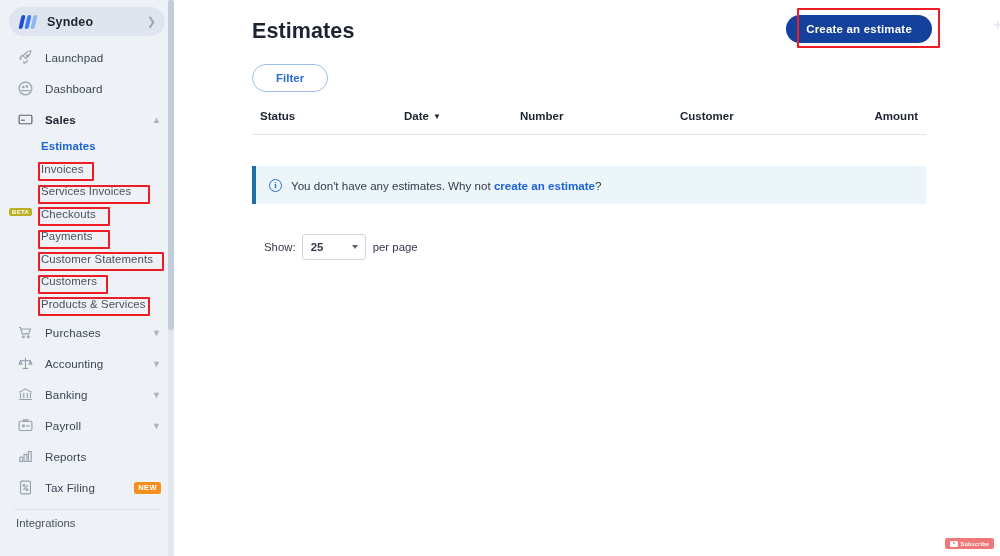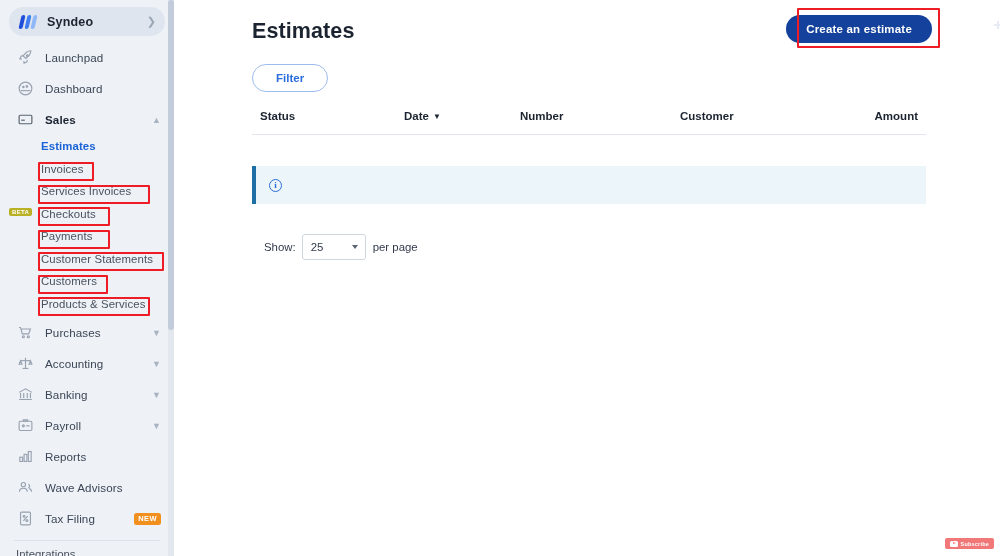--- a/index.html
+++ b/index.html
@@ -140,21 +140,21 @@
     position: relative; border: 1px solid #cfd6e0; border-radius: 3px;
     background: #fff; height: 26px; min-width: 50px;
     display: flex; align-items: center; padding: 0 20px 0 8px;
     font-size: 11.4px; color: #31394a; cursor: pointer;
   }
   .select-box .caret {
     position: absolute; right: 7px; top: 50%; transform: translateY(-50%);
     width: 0; height: 0; border-left: 3.5px solid transparent;
     border-right: 3.5px solid transparent; border-top: 4.5px solid #5b6472;
   }
-  .sel-show { margin: 0 7px 0 6px; width: 64px; }
+  .sel-show { margin: 0 7px 0 6px; width: 64px; font-weight: bold; }
   .sel-jump { margin-left: 8px; width: 54px; }
 
   .arrows {
     display: flex; align-items: center; margin-left: 8px;
     border: 1px solid #b9cdee; border-radius: 13px; height: 24px; overflow: hidden;
   }
   .arrow-btn {
     width: 23px; height: 24px; display: flex; align-items: center; justify-content: center;
     background: #fff; cursor: pointer;
   }
@@ -322,31 +322,20 @@
         <span class="nav-ico">
           <svg viewBox="0 0 24 24" fill="none" stroke="currentColor" stroke-width="1.6">
               <rect x="4" y="13" width="4" height="6"></rect>
               <rect x="10" y="9" width="4" height="10"></rect>
               <rect x="16" y="5" width="4" height="14"></rect>
             </svg>
         </span>
         <span class="nav-label">Reports</span>
       </div>
 
-      <div class="nav-item">
-        <span class="nav-ico">
-          <svg viewBox="0 0 24 24" fill="none" stroke="currentColor" stroke-width="1.6">
-              <circle cx="9" cy="8" r="3"></circle>
-              <path d="M3.5 18c0-3 2.5-5 5.5-5s5.5 2 5.5 5"></path>
-              <path d="M16 7.5a2.6 2.6 0 0 1 0 5"></path>
-              <path d="M17 13.5c2 .6 3.5 2.3 3.5 4.5"></path>
-            </svg>
-        </span>
-        <span class="nav-label">Wave Advisors</span>
-      </div>
 
       <div class="nav-item">
         <span class="nav-ico">
           <svg viewBox="0 0 24 24" fill="none" stroke="currentColor" stroke-width="1.6">
               <rect x="5" y="3" width="14" height="18" rx="1.6"></rect>
               <circle cx="10" cy="9" r="1.3"></circle>
               <circle cx="14" cy="15" r="1.3"></circle>
               <path d="M15 8.5 9 15.5"></path>
             </svg>
         </span>
@@ -385,20 +374,21 @@
     <div class="table-head">
       <span class="th th-status">Status</span>
       <span class="th th-date"><span>Date</span><span class="sort-caret">▼</span></span>
       <span class="th th-number">Number</span>
       <span class="th th-customer">Customer</span>
       <span class="th th-amount">Amount</span>
     </div>
 
     <div class="empty-banner">
       <span class="info-ico">i</span>
+      <span class="empty-text"><span>You don't have any estimates. Why not </span><span class="empty-link">create an estimate</span><span>?</span></span>
     </div>
 
     <div class="pager">
       <div class="pg-left">
         <span class="pg-txt">Show:</span>
         <div class="select-box sel-show">
           <span>25</span>
           <span class="caret"></span>
         </div>
         <span class="pg-txt">per page</span>

